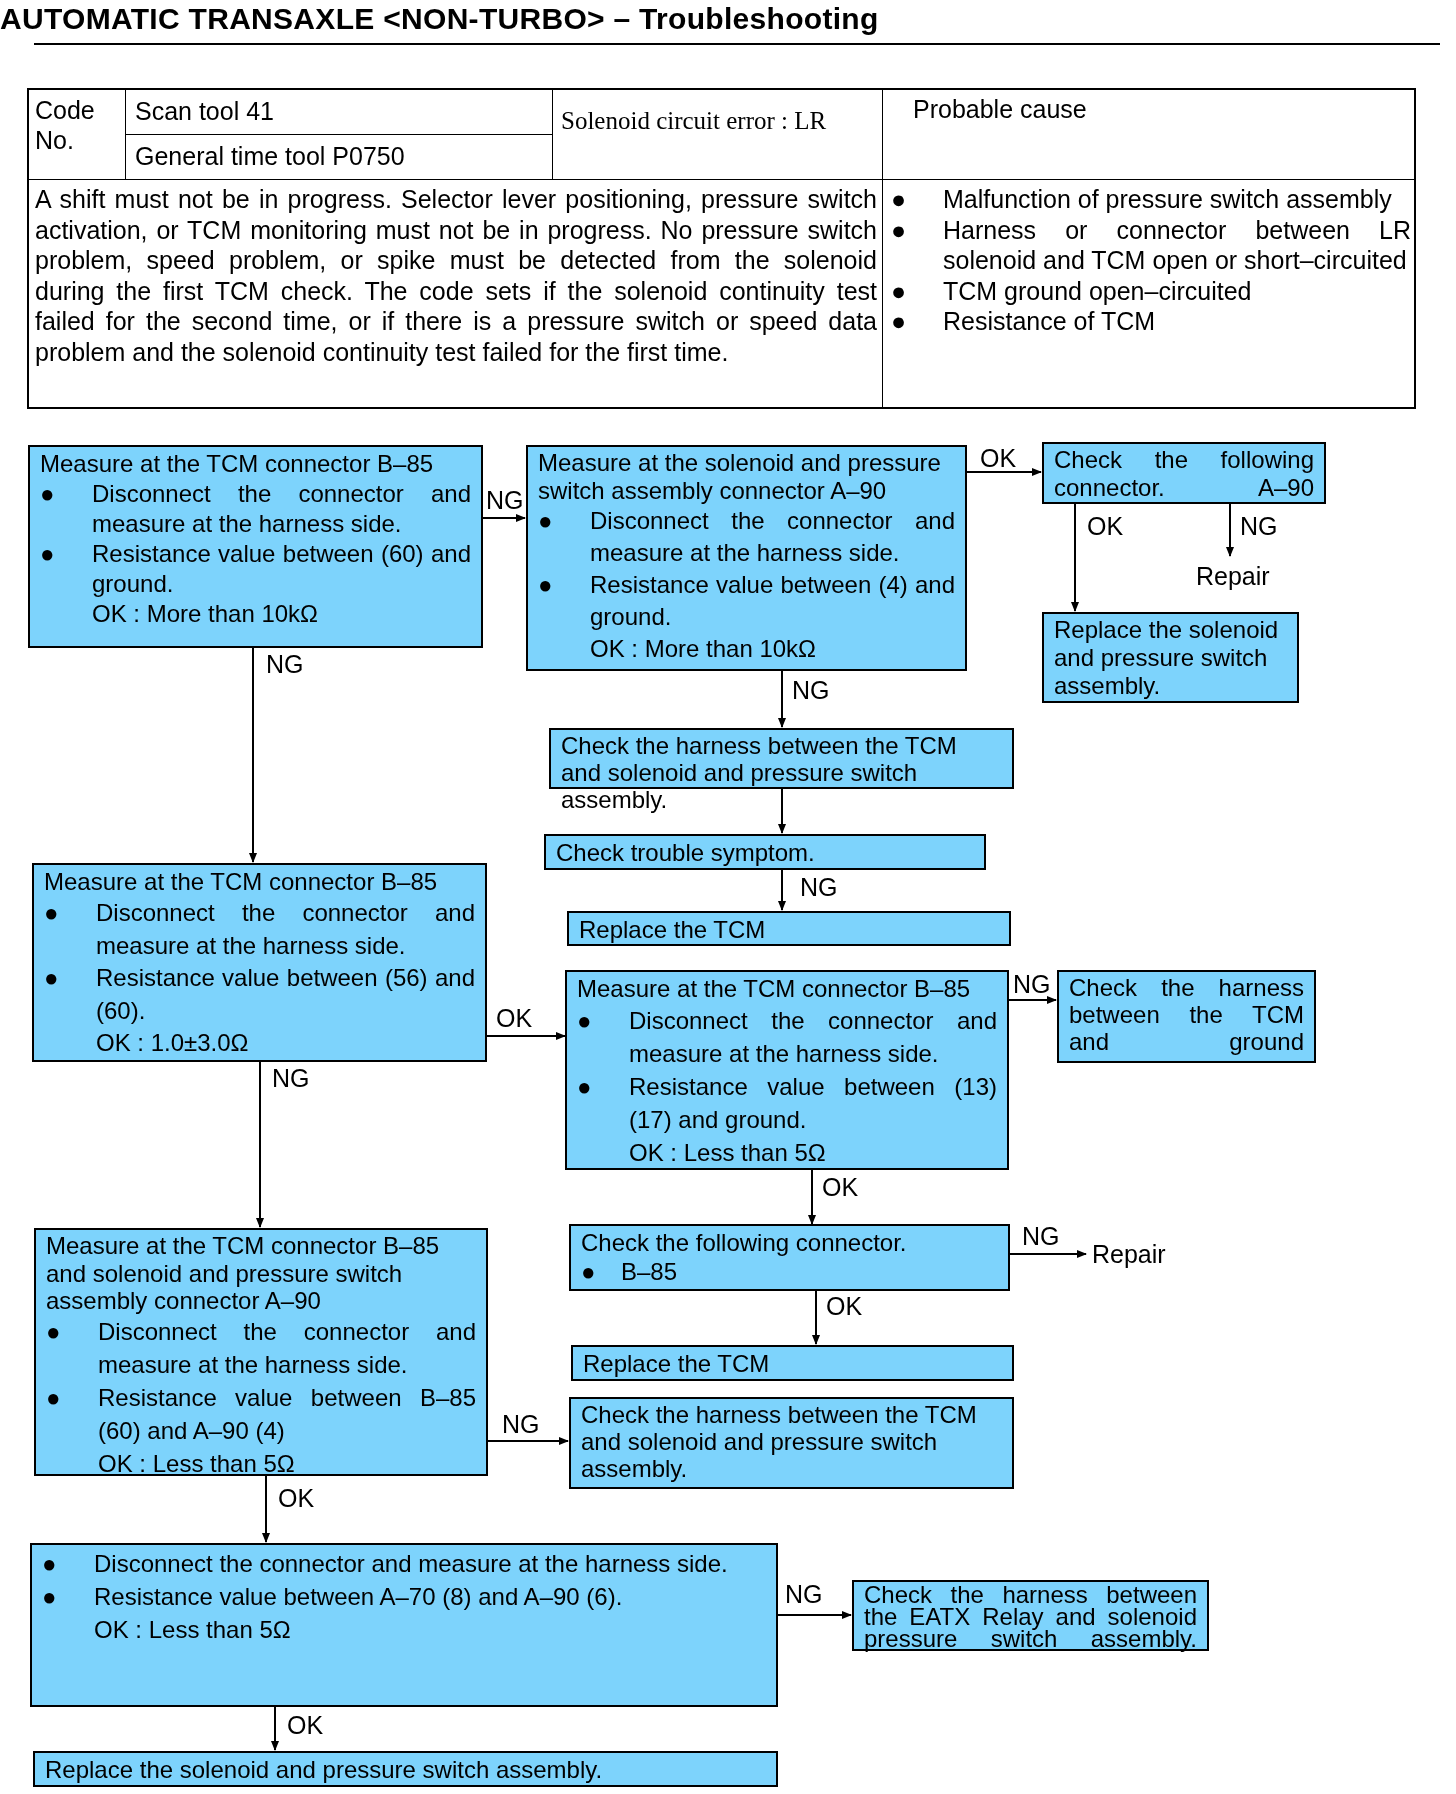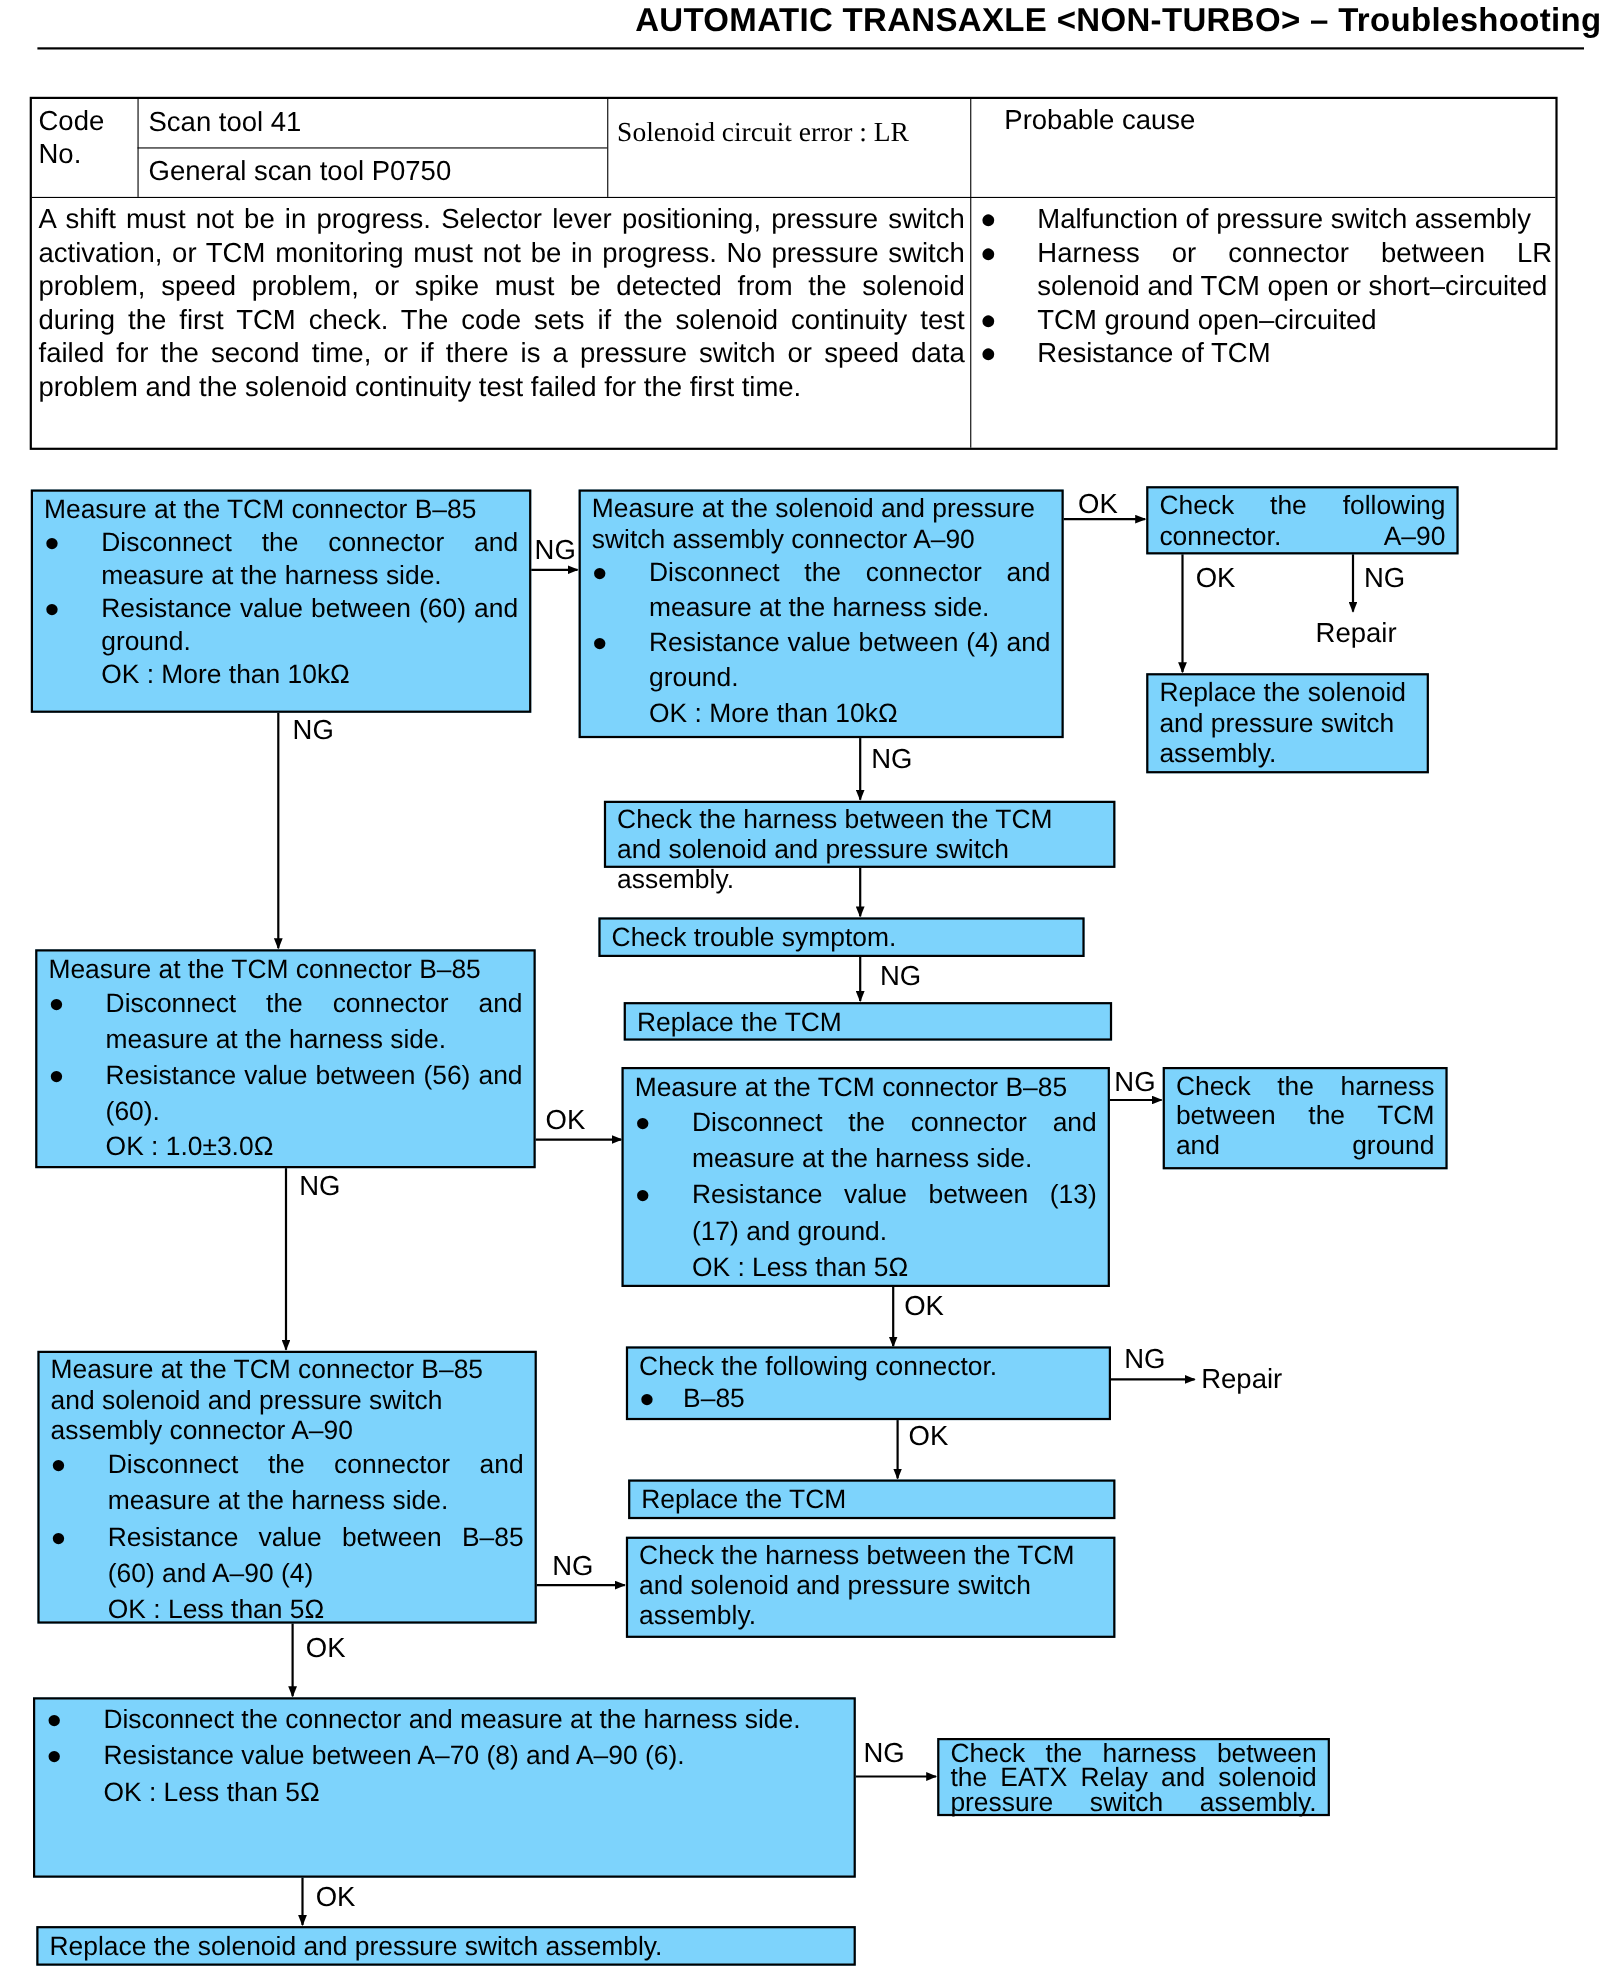--- a/index.html
+++ b/index.html
@@ -1,19 +1,19 @@
 <!DOCTYPE html>
 <html><head>
 <meta charset="utf-8">
 <style>
   html, body { margin:0; padding:0; background:#ffffff; }
   body { width:1456px; height:1794px; position:relative; overflow:hidden;
          font-family:"Liberation Sans", sans-serif; color:#000; }
   .abs { position:absolute; }
-  .title { left:0; width:1456px; top:2px; text-align:right; font-weight:bold;
+  .title { left:0; width:1456px; top:2px; text-align:left; font-weight:bold;
            font-size:30px; letter-spacing:0.3px; }
   .rule { left:34px; width:1406px; top:43px; height:0; border-top:2.5px solid #000; }
 
   
   .tbl { border:2px solid #000; box-sizing:border-box; }
   .cell { position:absolute; box-sizing:border-box; font-size:25px; line-height:30px; }
   .vline { position:absolute; border-left:1.6px solid #000; width:0; }
   .hline { position:absolute; border-top:1.6px solid #000; height:0; }
 
   
@@ -40,21 +40,21 @@
   <div class="vline" style="left:523px; top:0; height:89px;"></div>
   <div class="vline" style="left:853px; top:0; height:317px;"></div>
   <div class="hline" style="left:96px; width:427px; top:44px;"></div>
   <div class="hline" style="left:0; width:1385px; top:89px;"></div>
 
   <div class="cell" style="left:6px; top:5px;">
     <span>Code</span><br>
     <span>No.</span>
   </div>
   <div class="cell" style="left:106px; top:6px;">Scan tool 41</div>
-  <div class="cell" style="left:106px; top:51px;">General scan tool P0750</div>
+  <div class="cell" style="left:106px; top:51px;">General time tool P0750</div>
   <div class="cell" style="left:532px; top:16px;font-family:Liberation Serif, serif;">Solenoid circuit error : LR</div>
   <div class="cell" style="left:864px; top:4px;margin-left:20px;">Probable cause</div>
 
   <div class="cell" style="left:6px; top:94px; width:842px; text-align:justify; line-height:30.5px;">A shift must not be in progress. Selector lever positioning, pressure switch activation, or TCM monitoring must not be in progress. No pressure switch problem, speed problem, or spike must be detected from the solenoid during the first TCM check. The code sets if the solenoid continuity test failed for the second time, or if there is a pressure switch or speed data problem and the solenoid continuity test failed for the first time.</div>
 
   <div class="cell" style="left:862px; top:94px; width:520px; line-height:30.5px;">
     <div class="bl">
         <span class="bul">●</span>
         <span class="txt">Malfunction of pressure switch assembly</span>
       </div>

